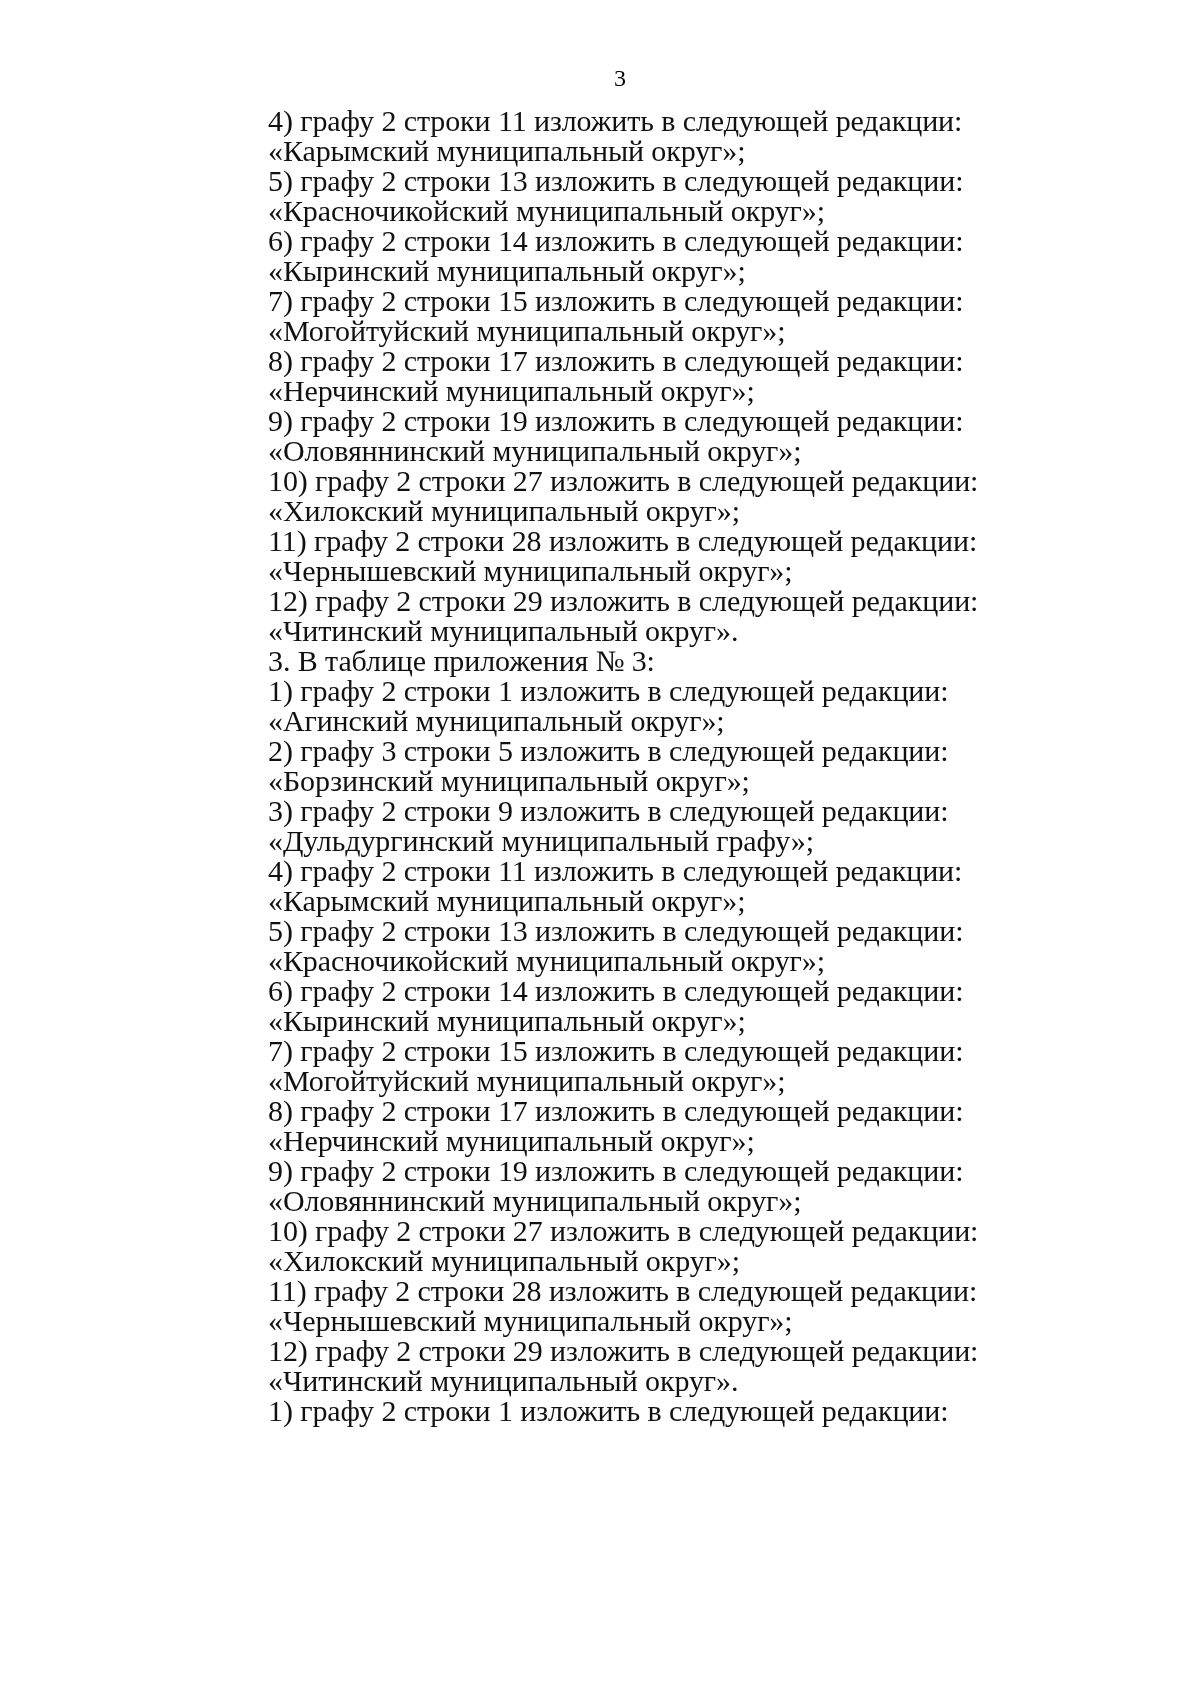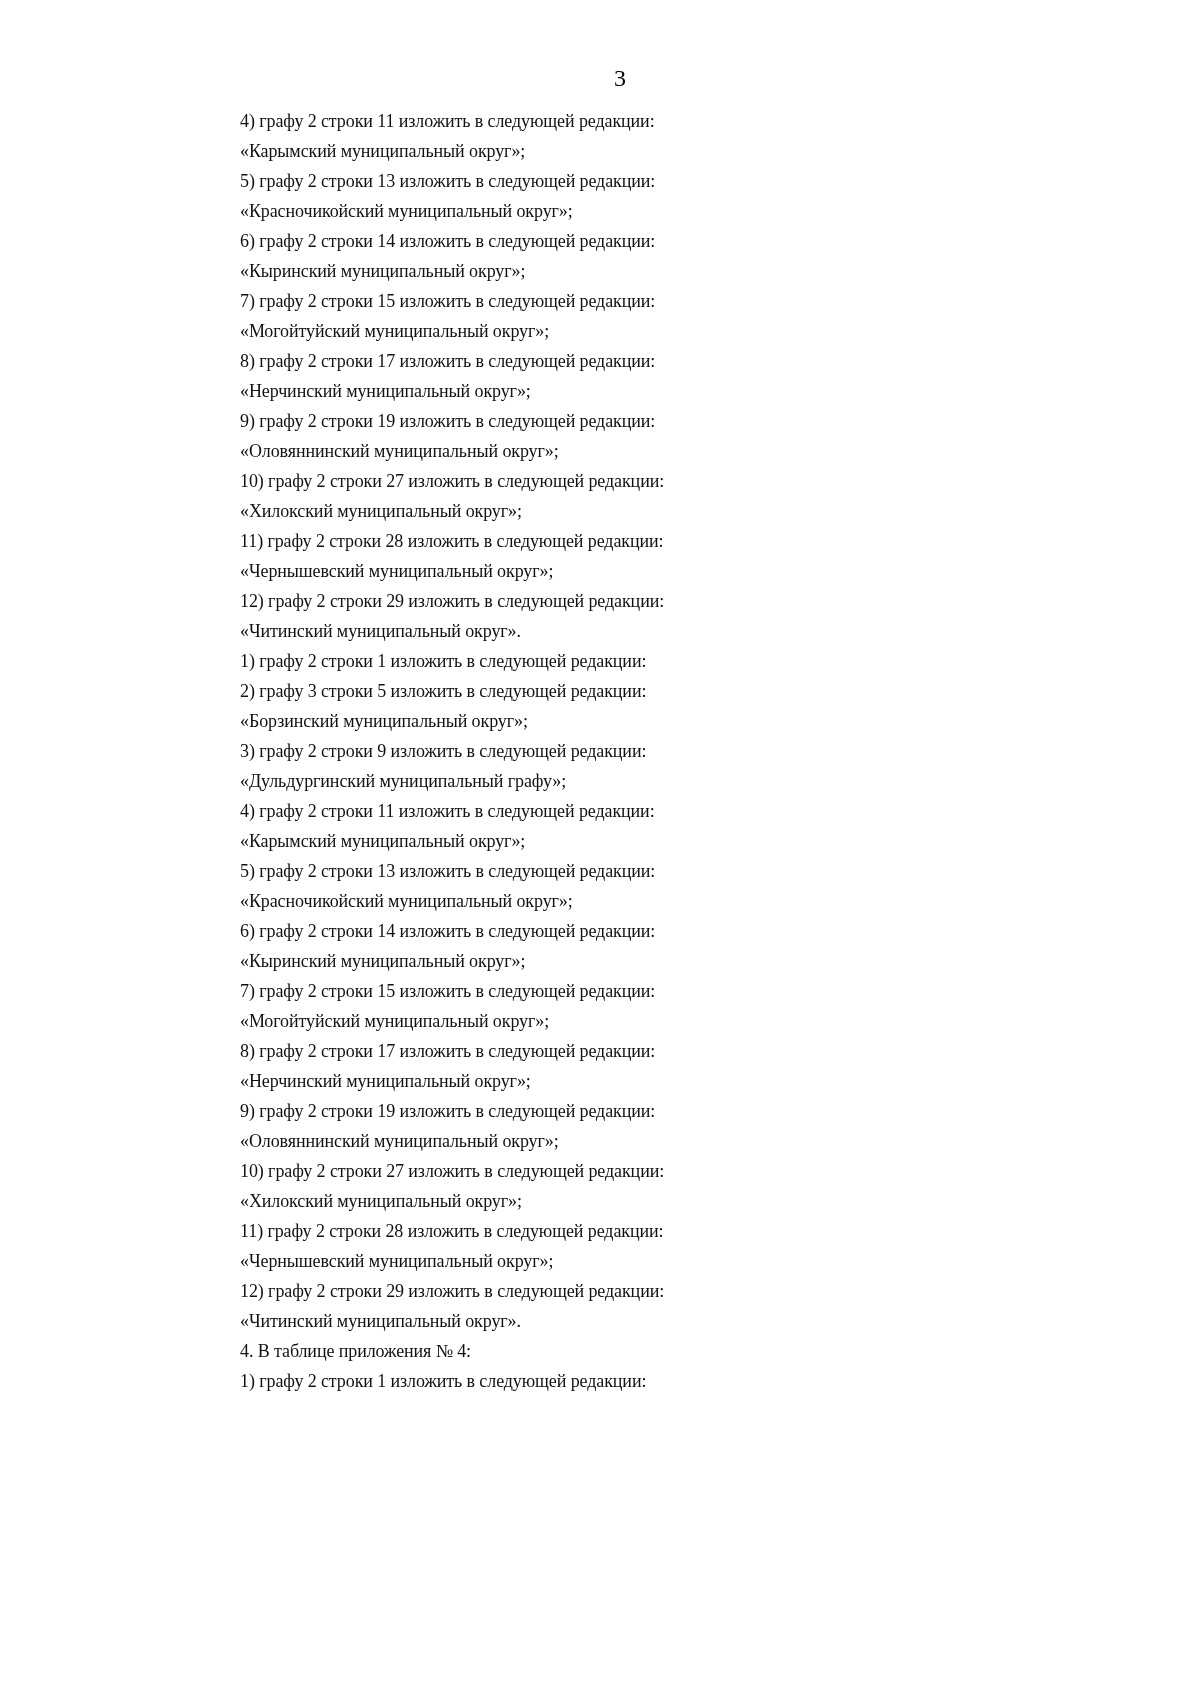--- a/index.html
+++ b/index.html
@@ -3,22 +3,22 @@
   <meta charset="utf-8">
   <style>
     html, body { margin: 0; padding: 0; background: #ffffff; }
     body { width: 1200px; height: 1697px; position: relative; overflow: hidden; }
     .page { position: absolute; left: 0; top: 0; width: 1200px; height: 1697px; background: #fff; }
     .page-number {
       position: absolute; left: 0; width: 1240px; top: 64px; text-align: center;
       font-family: "Liberation Serif", serif; font-size: 24px; color: #000; line-height: 28px;
     }
     .body-text {
-      position: absolute; left: 240px; top: 106px; width: 700px;
-      font-family: "Liberation Serif", serif; font-size: 18px; color: #111;
+      position: absolute; left: 268px; top: 106px; width: 700px;
+      font-family: "Liberation Serif", serif; font-size: 30px; color: #111;
       line-height: 30px; letter-spacing: -0.1px;
     }
     .line { display: block; white-space: nowrap; height: 30px; }
   </style>
 </head>
 <body>
 
 <div class="page">
   <div class="page-number">3</div>
   <div class="body-text" id="body-text">
@@ -33,21 +33,23 @@
       <span class="line">8) графу 2 строки 17 изложить в следующей редакции:</span>
       <span class="line">«Нерчинский муниципальный округ»;</span>
       <span class="line">9) графу 2 строки 19 изложить в следующей редакции:</span>
       <span class="line">«Оловяннинский муниципальный округ»;</span>
       <span class="line">10) графу 2 строки 27 изложить в следующей редакции:</span>
       <span class="line">«Хилокский муниципальный округ»;</span>
       <span class="line">11) графу 2 строки 28 изложить в следующей редакции:</span>
       <span class="line">«Чернышевский муниципальный округ»;</span>
       <span class="line">12) графу 2 строки 29 изложить в следующей редакции:</span>
       <span class="line">«Читинский муниципальный округ».</span>
+      <span class="line">3. В таблице приложения № 3:</span>
       <span class="line">1) графу 2 строки 1 изложить в следующей редакции:</span>
+      <span class="line">«Агинский муниципальный округ»;</span>
       <span class="line">2) графу 3 строки 5 изложить в следующей редакции:</span>
       <span class="line">«Борзинский муниципальный округ»;</span>
       <span class="line">3) графу 2 строки 9 изложить в следующей редакции:</span>
       <span class="line">«Дульдургинский муниципальный графу»;</span>
       <span class="line">4) графу 2 строки 11 изложить в следующей редакции:</span>
       <span class="line">«Карымский муниципальный округ»;</span>
       <span class="line">5) графу 2 строки 13 изложить в следующей редакции:</span>
       <span class="line">«Красночикойский муниципальный округ»;</span>
       <span class="line">6) графу 2 строки 14 изложить в следующей редакции:</span>
       <span class="line">«Кыринский муниципальный округ»;</span>
@@ -56,16 +58,15 @@
       <span class="line">8) графу 2 строки 17 изложить в следующей редакции:</span>
       <span class="line">«Нерчинский муниципальный округ»;</span>
       <span class="line">9) графу 2 строки 19 изложить в следующей редакции:</span>
       <span class="line">«Оловяннинский муниципальный округ»;</span>
       <span class="line">10) графу 2 строки 27 изложить в следующей редакции:</span>
       <span class="line">«Хилокский муниципальный округ»;</span>
       <span class="line">11) графу 2 строки 28 изложить в следующей редакции:</span>
       <span class="line">«Чернышевский муниципальный округ»;</span>
       <span class="line">12) графу 2 строки 29 изложить в следующей редакции:</span>
       <span class="line">«Читинский муниципальный округ».</span>
-      <span class="line">4. В таблице приложения № 4:</span>
       <span class="line">1) графу 2 строки 1 изложить в следующей редакции:</span>
     </div>
 </div>
 
 </body></html>

